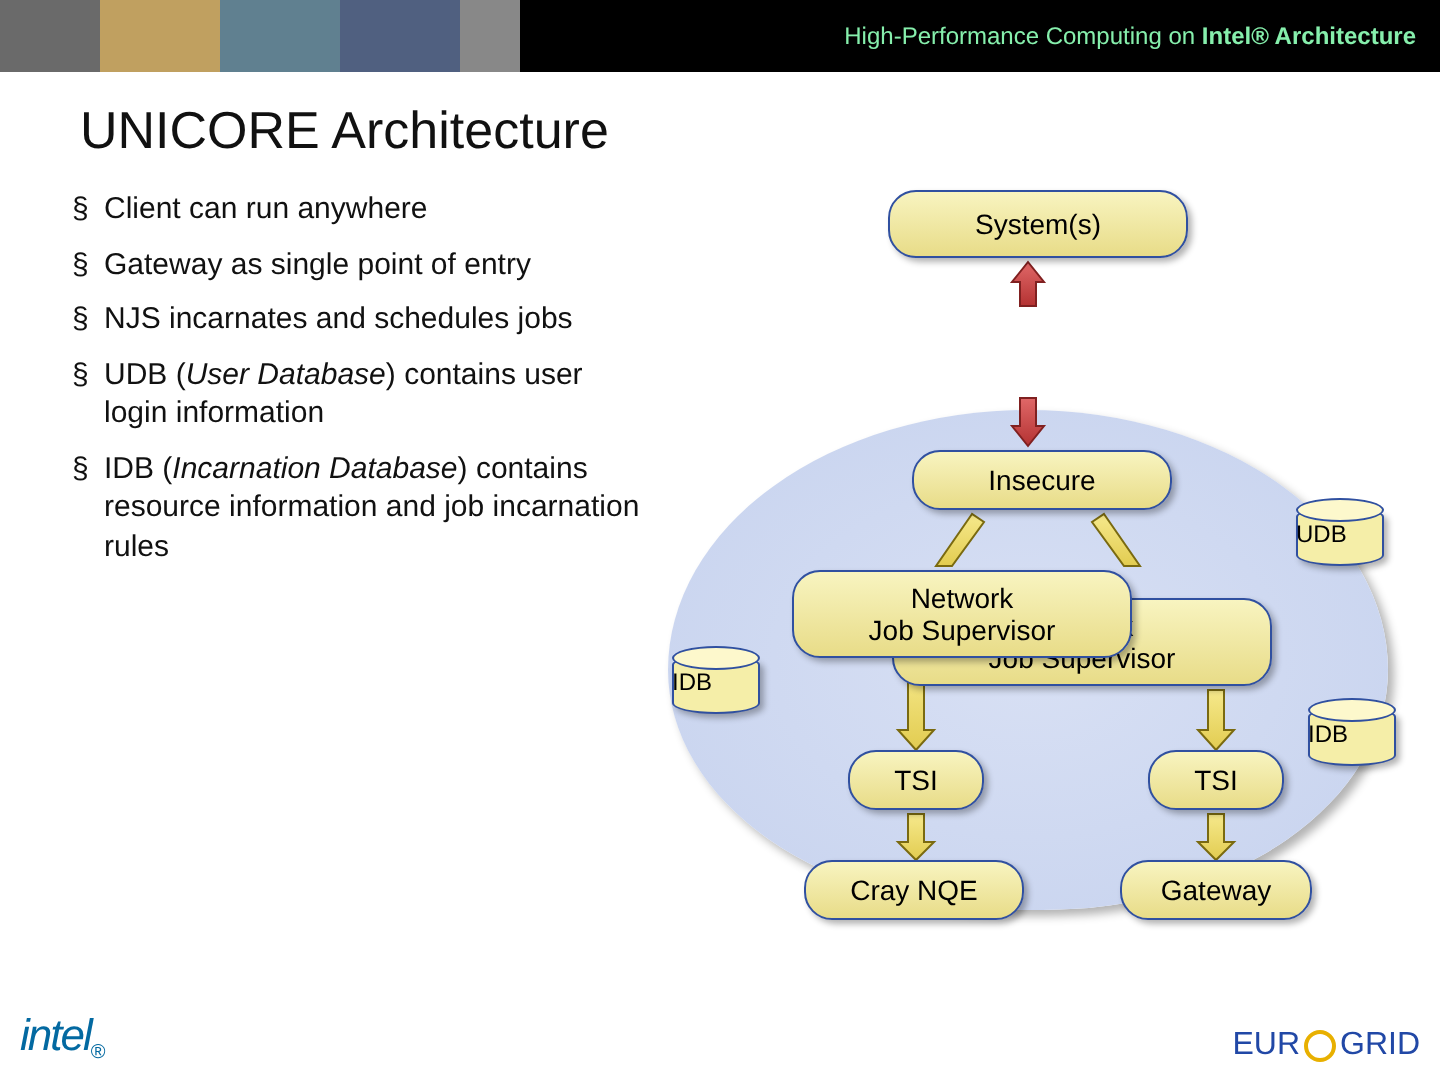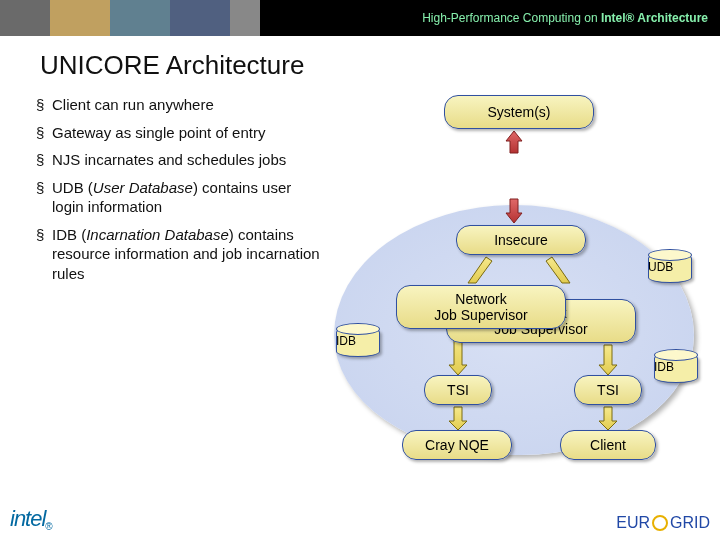--- a/index.html
+++ b/index.html
@@ -174,21 +174,21 @@
     <div class="box tsi1">
         <span>TSI</span>
       </div>
     <div class="box tsi2">
         <span>TSI</span>
       </div>
     <div class="box batch1">
         <span>Cray NQE</span>
       </div>
     <div class="box batch2">
-        <span>Client</span>
+        <span>Gateway</span>
       </div>
 
     <div class="db idb1">
         <div class="cyl"></div>
         <div class="cap"></div>
         <span>IDB</span>
       </div>
     <div class="db udb">
         <div class="cyl"></div>
         <div class="cap"></div>

